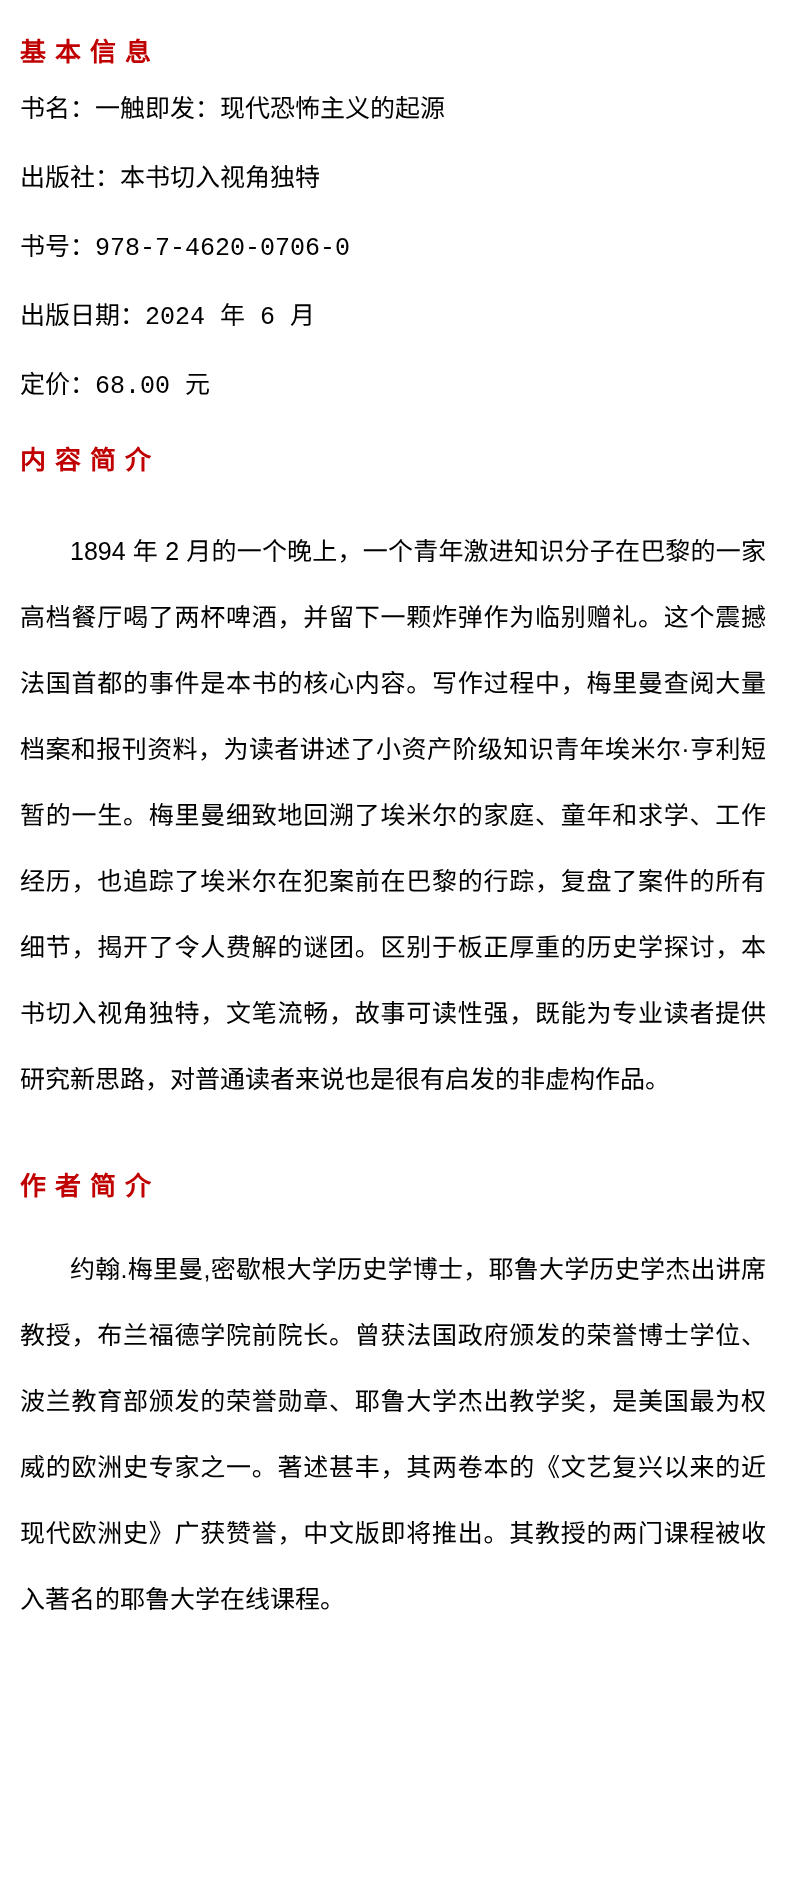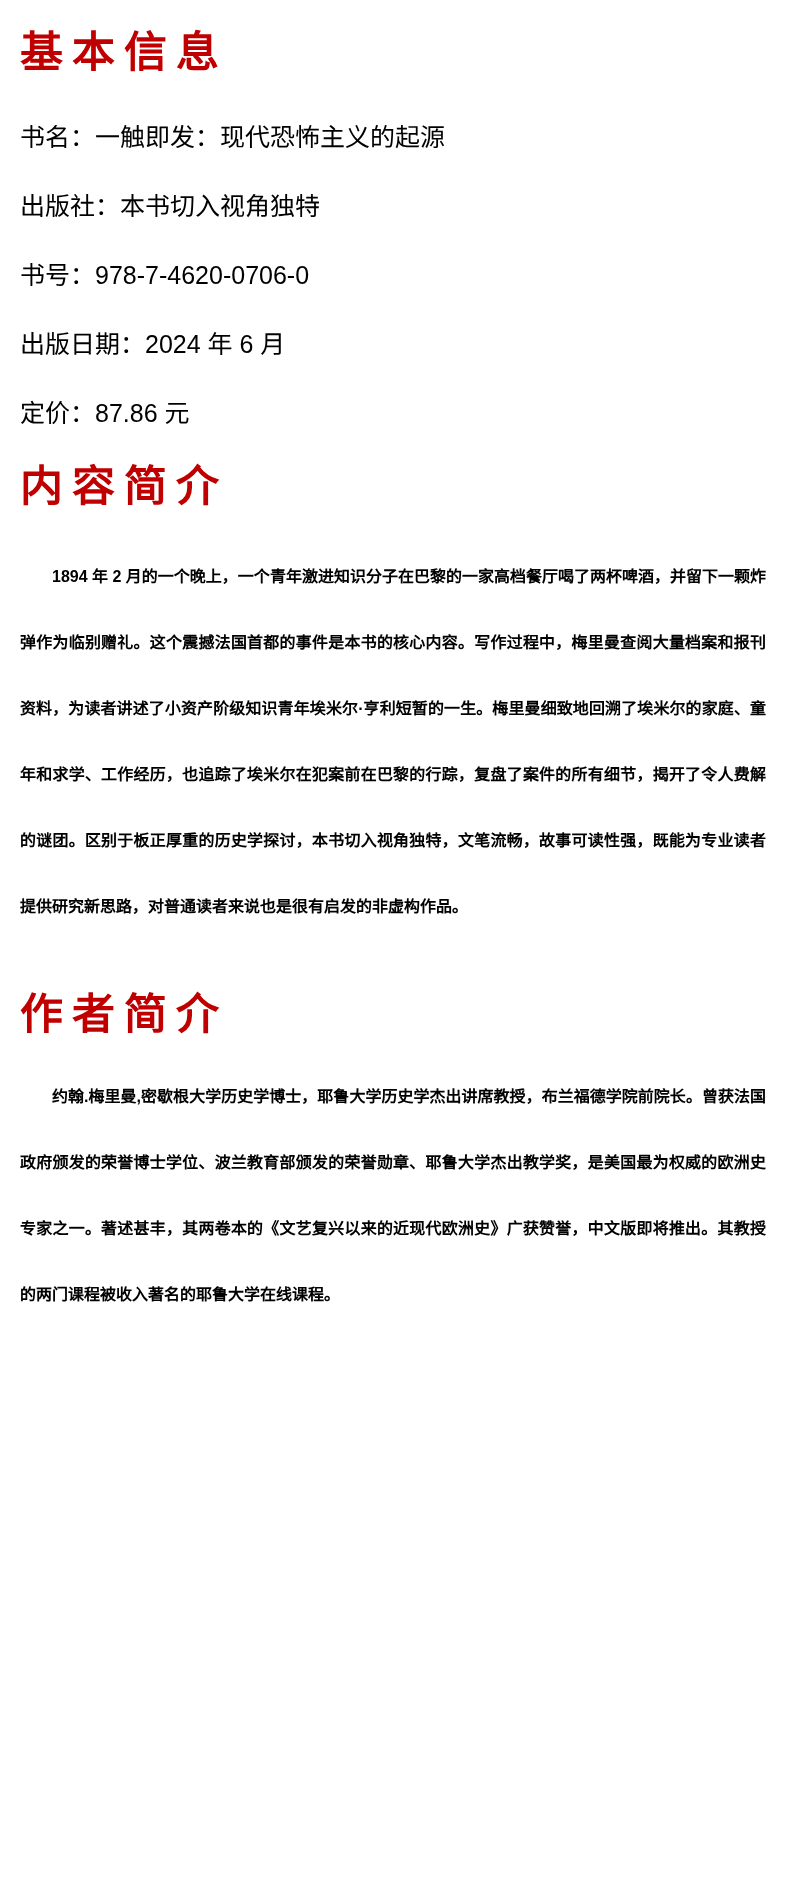--- a/index.html
+++ b/index.html
@@ -9,58 +9,57 @@
     width: 790px;
     height: 1898px;
     background: #ffffff;
     color: #000000;
     padding: 30px 24px 18px 20px;
     font-family: "Liberation Sans", "DejaVu Sans", sans-serif;
     overflow: hidden;
   }
   .section-heading {
     color: #c00000;
-    font-size: 43px;
+    font-size: 26px;
     font-weight: 700;
     letter-spacing: 9px;
     line-height: 44px;
   }
   .heading-content { }
   .heading-author { margin-top: 52px; }
-  .info-list { margin-top: 45px; }
+  .info-list { margin-top: 19px; font-family: Liberation Mono, monospace; }
   .info-line {
     font-size: 25px;
     line-height: 36px;
     margin-bottom: 33px;
     white-space: nowrap;
   }
   .para {
-    font-size: 16px;
+    font-size: 25px;
     line-height: 66px;
     text-align: justify;
     text-indent: 2em;
     word-break: break-all;
-    font-weight: bold;
   }
   .para-content { margin-top: 36px; }
   .para-author { margin-top: 28px; }
 </style>
 </head>
 <body>
 
 <div class="page">
 
   <h2 class="section-heading heading-basic">基本信息</h2>
 
   <div class="info-list">
     <p class="info-line"><span>书名：</span><span>一触即发：现代恐怖主义的起源</span></p>
     <p class="info-line"><span>出版社：</span><span>本书切入视角独特</span></p>
     <p class="info-line"><span>书号：</span><span>978-7-4620-0706-0</span></p>
     <p class="info-line"><span>出版日期：</span><span>2024 年 6 月</span></p>
-    <p class="info-line"><span>定价：</span><span>87.86 元</span></p>
+    <p class="info-line"><span>定价：</span><span>68.00 元</span></p>
   </div>
 
   <h2 class="section-heading heading-content">内容简介</h2>
 
   <p class="para para-content">1894 年 2 月的一个晚上，一个青年激进知识分子在巴黎的一家高档餐厅喝了两杯啤酒，并留下一颗炸弹作为临别赠礼。这个震撼法国首都的事件是本书的核心内容。写作过程中，梅里曼查阅大量档案和报刊资料，为读者讲述了小资产阶级知识青年埃米尔·亨利短暂的一生。梅里曼细致地回溯了埃米尔的家庭、童年和求学、工作经历，也追踪了埃米尔在犯案前在巴黎的行踪，复盘了案件的所有细节，揭开了令人费解的谜团。区别于板正厚重的历史学探讨，本书切入视角独特，文笔流畅，故事可读性强，既能为专业读者提供研究新思路，对普通读者来说也是很有启发的非虚构作品。</p>
 
   <h2 class="section-heading heading-author">作者简介</h2>
 
   <p class="para para-author">约翰.梅里曼,密歇根大学历史学博士，耶鲁大学历史学杰出讲席教授，布兰福德学院前院长。曾获法国政府颁发的荣誉博士学位、波兰教育部颁发的荣誉勋章、耶鲁大学杰出教学奖，是美国最为权威的欧洲史专家之一。著述甚丰，其两卷本的《文艺复兴以来的近现代欧洲史》广获赞誉，中文版即将推出。其教授的两门课程被收入著名的耶鲁大学在线课程。</p>
 

